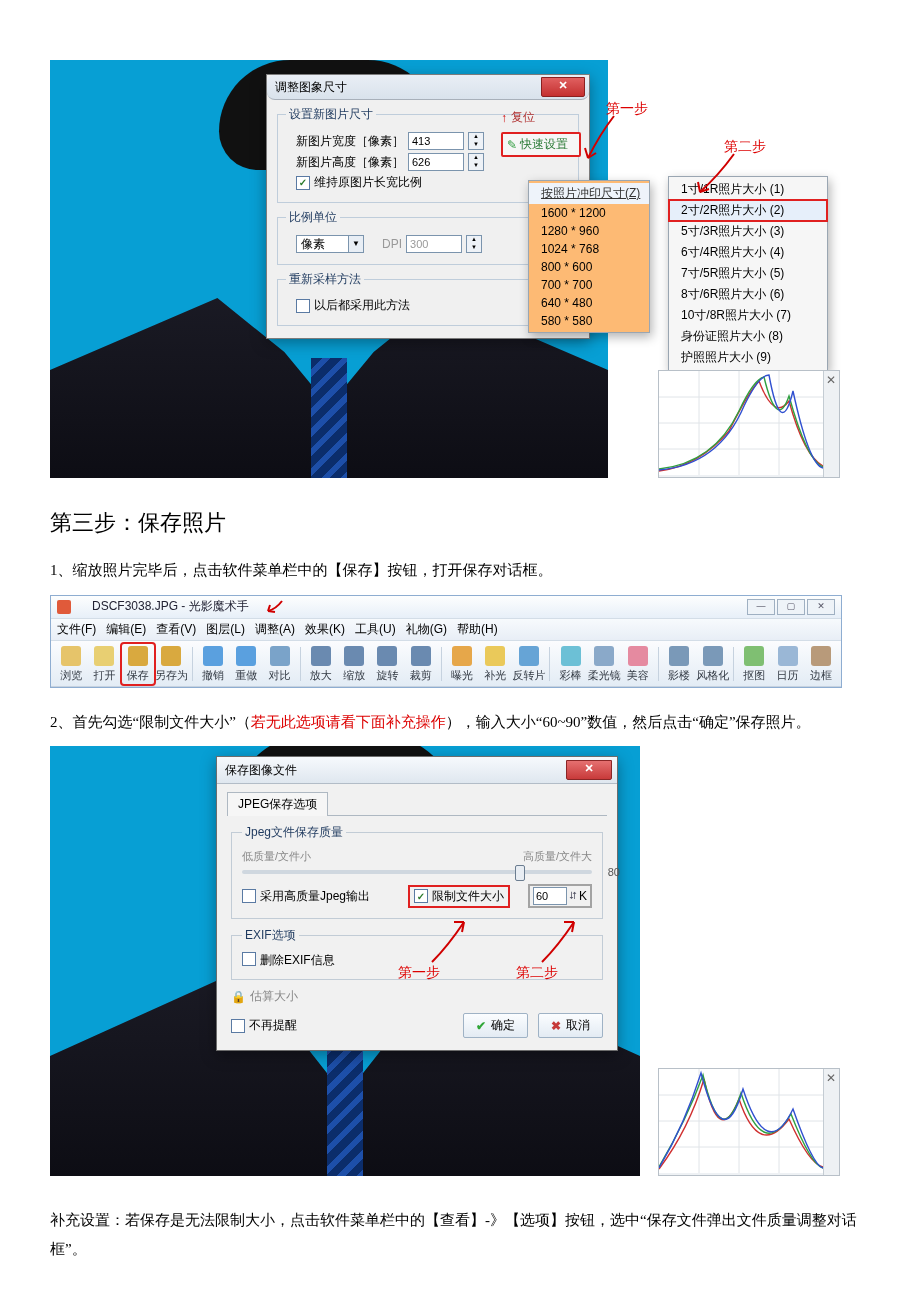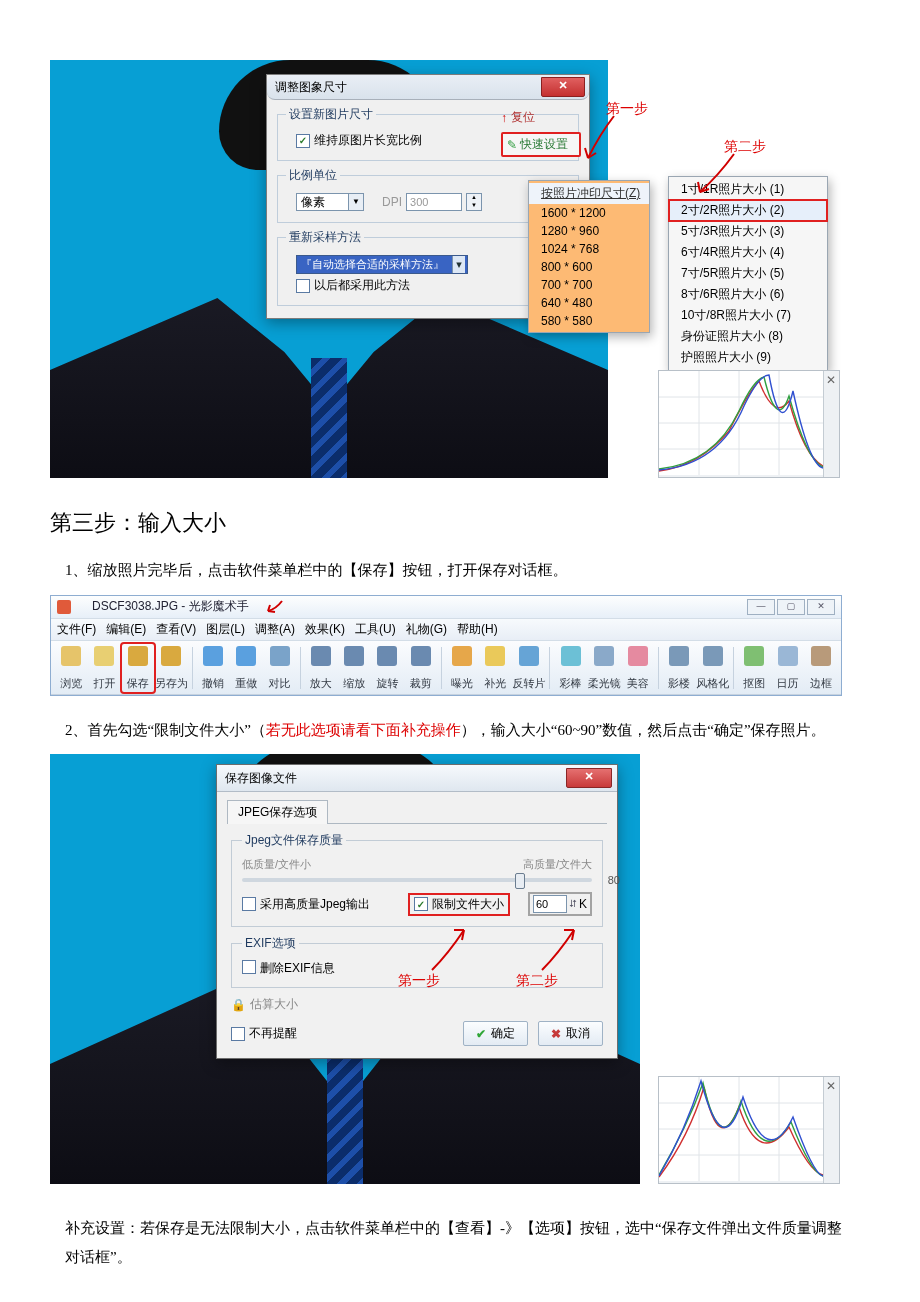--- a/index.html
+++ b/index.html
@@ -231,21 +231,21 @@
   h2.step-title {
     font-family: "SimSun", serif;
     font-size: 22px;
     font-weight: normal;
     margin: 28px 0 18px;
   }
   p.body {
     font-family: "SimSun", serif;
     font-size: 15px;
     line-height: 1.9;
-    margin: 10px 15px;
+    margin: 10px 0;
   }
   p.body .red { color: #d00;}
 
   
   .app-window {
     width: 790px;
     border: 1px solid #8eadd1;
     font-family: Tahoma, "Microsoft YaHei", sans-serif;
     font-size: 12px;
   }
@@ -285,21 +285,21 @@
     padding: 3px 4px 2px;
     gap: 1px;
     border-bottom: 1px solid #c6d2df;
   }
   .tbtn {
     display: flex;
     flex-direction: column;
     align-items: center;
     width: 34px;
     padding: 2px 0 1px;
-    gap: 10px;
+    gap: 2px;
     border-radius: 2px;
   }
   .tbtn.boxed {
     outline: 2px solid #e02020;
   }
   .tbtn .ic {
     width: 20px; height: 20px;
     border-radius: 3px;
     display: flex; align-items: center; justify-content: center;
     font-size: 13px;
@@ -456,20 +456,36 @@
     <div class="tie"></div>
   </div>
 
   <div class="win7-dialog" style="left:216px; top:14px; width:322px;">
     <div class="titlebar">
       <span>调整图象尺寸</span>
       <div class="close">✕</div>
     </div>
     <fieldset class="grp">
       <legend>设置新图片尺寸</legend>
+      <div class="row">
+        <span style="width:108px;">新图片宽度［像素］</span>
+        <span class="numbox">413</span>
+        <span class="spin">
+            <div>▲</div>
+            <div>▼</div>
+          </span>
+      </div>
+      <div class="row">
+        <span style="width:108px;">新图片高度［像素］</span>
+        <span class="numbox">626</span>
+        <span class="spin">
+            <div>▲</div>
+            <div>▼</div>
+          </span>
+      </div>
       <div class="row">
         <span class="chk">✓</span>
         <span>维持原图片长宽比例</span>
       </div>
     </fieldset>
     <fieldset class="grp">
       <legend>比例单位</legend>
       <div class="row">
         <span style="display:inline-block;border:1px solid #7b94ad;background:#fff;padding:0 16px 0 4px;height:16px;line-height:16px;width:46px;position:relative;">
           <span>像素</span>
@@ -478,23 +494,20 @@
         <span style="color:#999;margin-left:14px;">DPI</span>
         <span class="numbox" style="color:#999;">300</span>
         <span class="spin">
             <div>▲</div>
             <div>▼</div>
           </span>
       </div>
     </fieldset>
     <fieldset class="grp">
       <legend>重新采样方法</legend>
-      <div class="row">
-        <span class="combo" style="width:150px;">『自动选择合适的采样方法』</span>
-      </div>
       <div class="row">
         <span class="chk"></span>
         <span>以后都采用此方法</span>
       </div>
     </fieldset>
     <div style="height:6px;"></div>
 
     <div class="right-col">
       <div class="linkbtn">
         <span class="arrow-up">↑</span>
@@ -553,21 +566,21 @@
           <line x1="120" y1="0" x2="120" y2="104"></line>
       </g>
       <path d="M0 100 Q40 95 70 60 Q90 20 100 10 Q115 50 130 30 Q145 85 164 95" stroke="#d03030" fill="none" stroke-width="1.4"></path>
       <path d="M0 98 Q55 92 80 40 Q95 8 105 6 Q118 60 130 25 Q148 90 164 96" stroke="#30a040" fill="none" stroke-width="1.4"></path>
       <path d="M0 99 Q60 94 85 35 Q100 4 110 4 Q122 70 134 20 Q150 94 164 97" stroke="#3050d0" fill="none" stroke-width="1.4"></path>
     </svg>
     <div class="x">✕</div>
   </div>
 </div>
 
-<h2 class="step-title">第三步：输入大小</h2>
+<h2 class="step-title">第三步：保存照片</h2>
 
 <p class="body">1、缩放照片完毕后，点击软件菜单栏中的【保存】按钮，打开保存对话框。</p>
 
 <div class="figure" style="position:relative;">
   <div class="app-window">
     <div class="app-tb">
       <div class="ico"></div>
       <span class="ttl">DSCF3038.JPG - 光影魔术手</span>
       <svg class="arrow" style="position:relative;left:-6px;top:0;" width="22" height="16">
           <path d="M18 2 Q12 10 4 12"></path>

